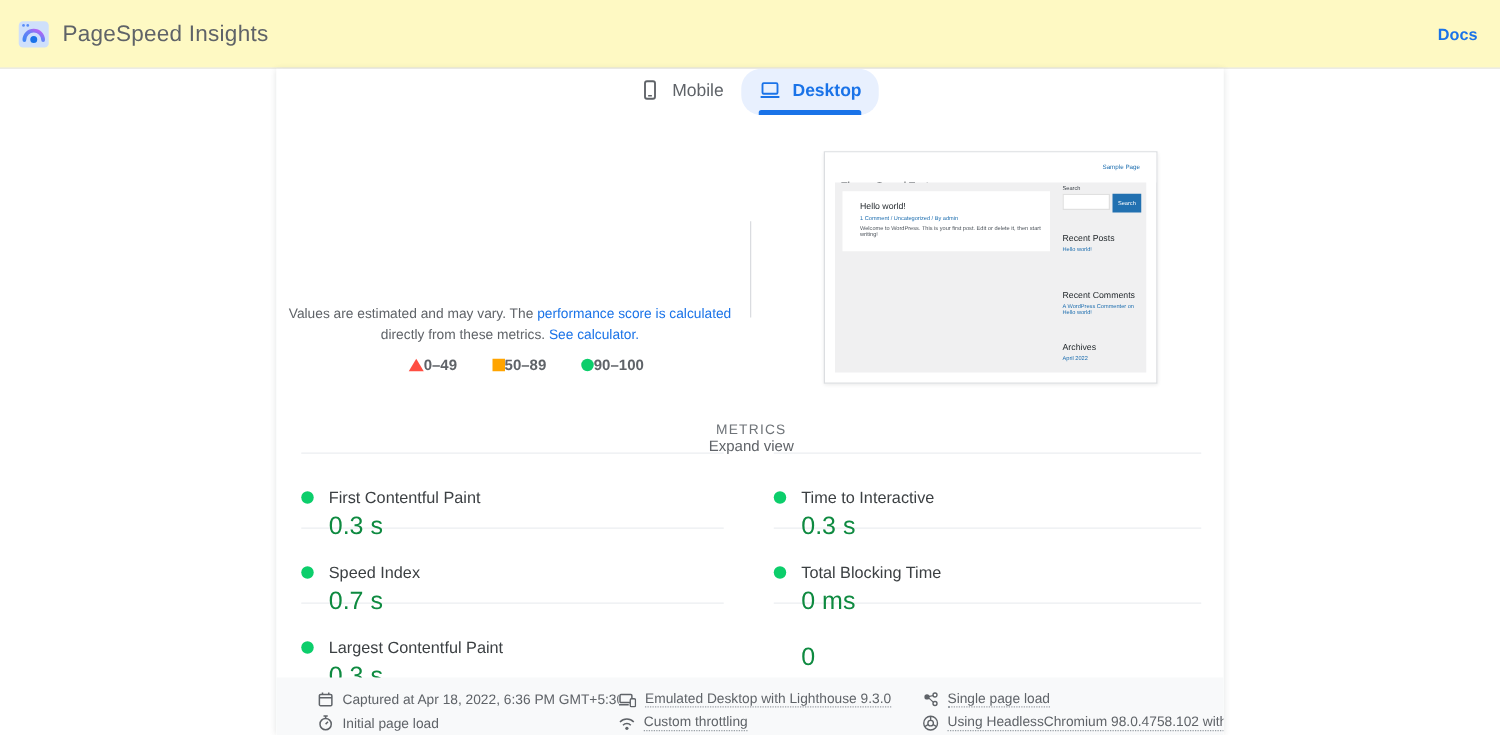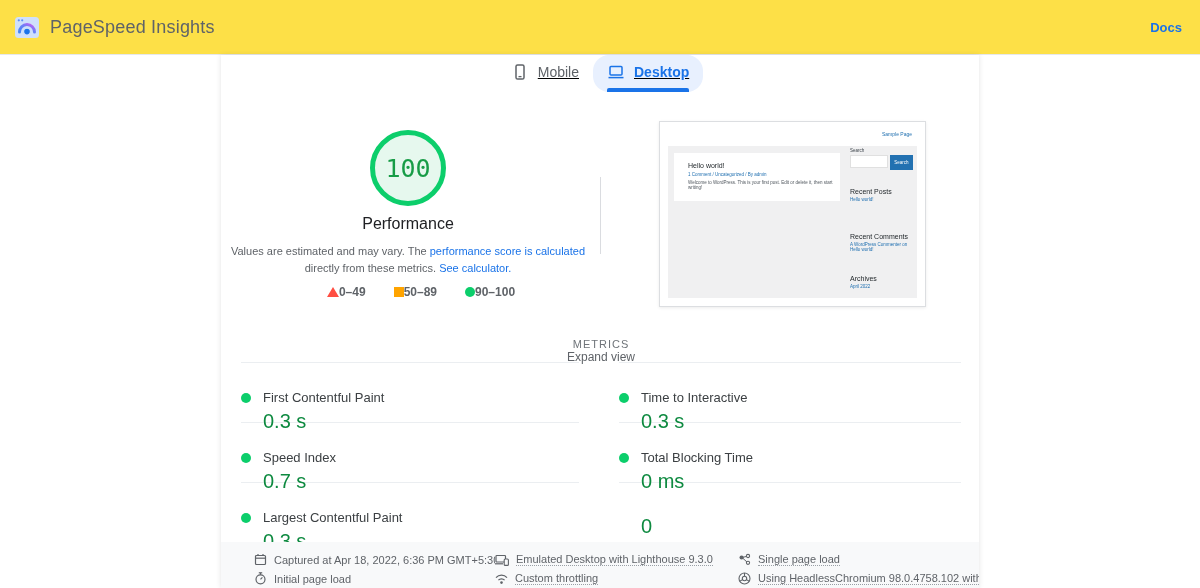--- a/index.html
+++ b/index.html
@@ -1,33 +1,33 @@
 <!DOCTYPE html>
 <html><head>
 <meta charset="utf-8">
 <style>
   * { margin:0; padding:0; box-sizing:border-box; }
   html,body { width:1200px; height:588px; overflow:hidden; background:#fff;
     font-family:"Liberation Sans", sans-serif; }
 
   
   .app-header { height:55px; display:flex; align-items:center; justify-content:space-between;
-    padding:0 18px 0 14px; border-bottom:1px solid #e6e8eb; background:#fde047; }
+    padding:0 18px 0 14px; border-bottom:1px solid #e6e8eb; background:#fef9c3; }
   .brand { display:flex; align-items:center; gap:10px; cursor:pointer; }
   .brand-title { font-size:18px; color:#5f6368; letter-spacing:.2px; }
   .docs-link { font-size:13px; color:#1a73e8; text-decoration:none; font-weight:700; }
 
   
   .report-card { position:relative; width:758px; height:533px; margin:0 auto; background:#fff;
     box-shadow:0 0 5px rgba(60,64,67,.14); overflow:hidden; }
 
   
   .tabs { position:absolute; top:0; left:0; right:0; display:flex; justify-content:center; }
   .tab { height:37px; min-width:90px; padding:0 14px; display:flex; flex-direction:column; cursor:pointer; }
-  .tab-inner { height:33px; display:flex; align-items:center; justify-content:flex-start; gap:9px;text-decoration:underline; }
+  .tab-inner { height:33px; display:flex; align-items:center; justify-content:flex-start; gap:9px; }
   .tab-label { font-size:14px; color:#5f6368; }
   .tab.active .tab-inner { background:#e8f0fe; }
   .tab.active { background:#e8f0fe;border-radius:16px; }
   .tab.active .tab-label { color:#1a73e8; font-weight:700; }
   .tab-underline { height:4px; border-radius:2px 2px 0 0; background:transparent; }
   .tab.active .tab-underline { background:#1a73e8; }
 
   
   .gauge { position:absolute; left:149px; top:75px; width:76px; height:76px; border-radius:50%;
     border:5px solid #0cce6b; background:#e6f8ee; display:flex; align-items:center; justify-content:center; }
@@ -144,24 +144,20 @@
             <rect x="3" y="3.5" width="12" height="8.5" rx="1" fill="none" stroke="#1a73e8" stroke-width="1.5"></rect>
             <line x1="1.5" y1="14.6" x2="16.5" y2="14.6" stroke="#1a73e8" stroke-width="1.5"></line>
           </svg>
         </span>
         <span class="tab-label">Desktop</span>
       </div>
       <div class="tab-underline"></div>
     </div>
   </div>
 
-  <div class="gauge">
-    <span class="gauge-num">100</span>
-  </div>
-  <div class="perf-label">Performance</div>
   <div class="disclaimer">
     <div>
       <span>Values are estimated and may vary. The </span><a>performance score is calculated</a>
     </div>
     <div>
       <span>directly from these metrics. </span><a>See calculator.</a>
     </div>
   </div>
   <div class="legend">
     <div class="legend-item">

